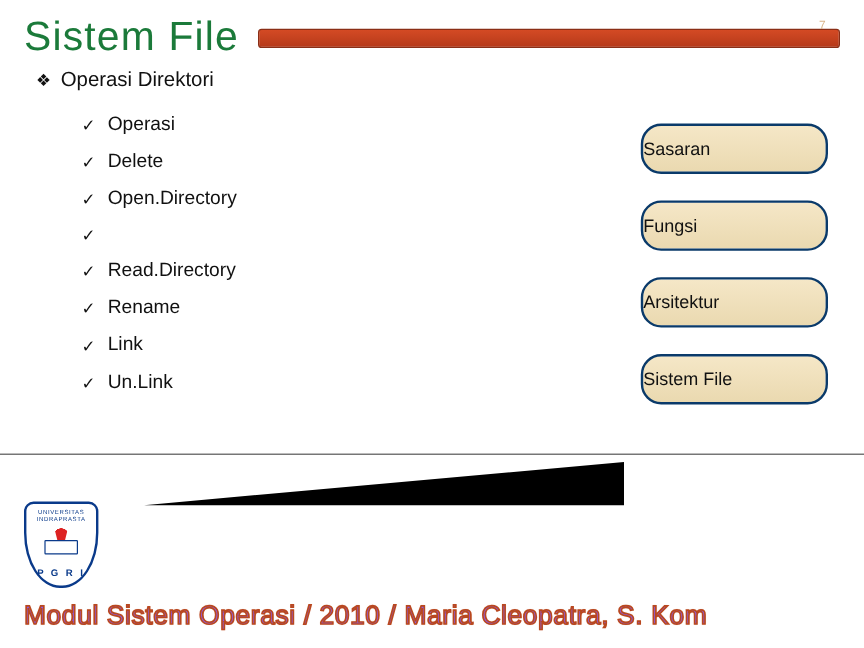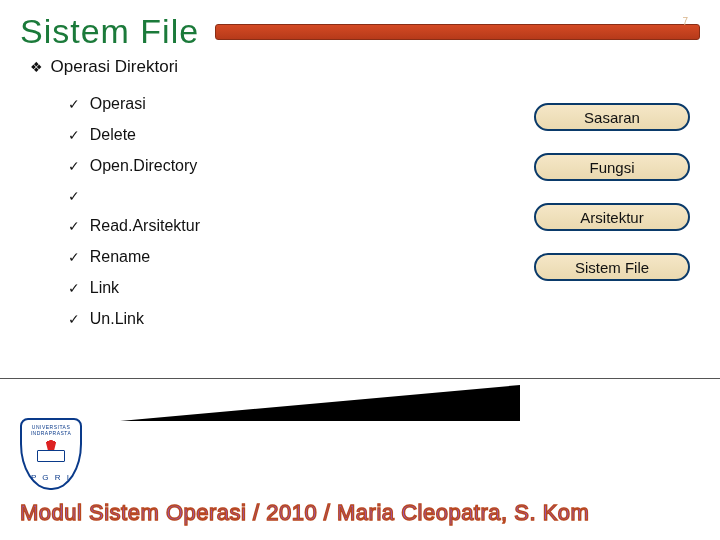--- a/index.html
+++ b/index.html
@@ -84,25 +84,25 @@
   }
 
   .nav {
     width: 156px;
     display: flex;
     flex-direction: column;
     gap: 22px;
     padding-top: 8px;
   }
   .nav-btn {
-    height: 28px;
+    height: 42px;
     border-radius: 17px;
     display: flex;
     align-items: center;
-    justify-content: center;
+    justify-content: flex-start;
     font-size: 15px;
     background: linear-gradient(#f5e7c7, #ead9b0);
     border: 2px solid #0a3a6a;
     color: #111;
     cursor: pointer;
   }
 
   .divider-band {
     position: absolute;
     left: 0; right: 0;
@@ -155,21 +155,21 @@
     width:28px; height:12px;
     background:#fff;
     border:1px solid #0a3a8a;
     border-radius:1px;
   }
   .shield .pgri {
     position:absolute; left:0; right:0; bottom:6px;
     text-align:center;
     font-size:8px;
     color:#0a3a8a;
-    font-weight:normal;
+    font-weight:bold;
     letter-spacing:2px;
   }
 
   .footer {
     position: absolute;
     left: 20px;
     bottom: 14px;
     right: 20px;
     font-family: Impact, "Arial Black", sans-serif;
     font-size: 22px;
@@ -208,21 +208,21 @@
       </div>
       <div class="op-item">
         <span class="check">✓</span>
         <span>Open.Directory</span>
       </div>
       <div class="op-item">
         <span class="check">✓</span>
       </div>
       <div class="op-item">
         <span class="check">✓</span>
-        <span>Read.Arsitektur</span>
+        <span>Read.Directory</span>
       </div>
       <div class="op-item">
         <span class="check">✓</span>
         <span>Rename</span>
       </div>
       <div class="op-item">
         <span class="check">✓</span>
         <span>Link</span>
       </div>
       <div class="op-item">

